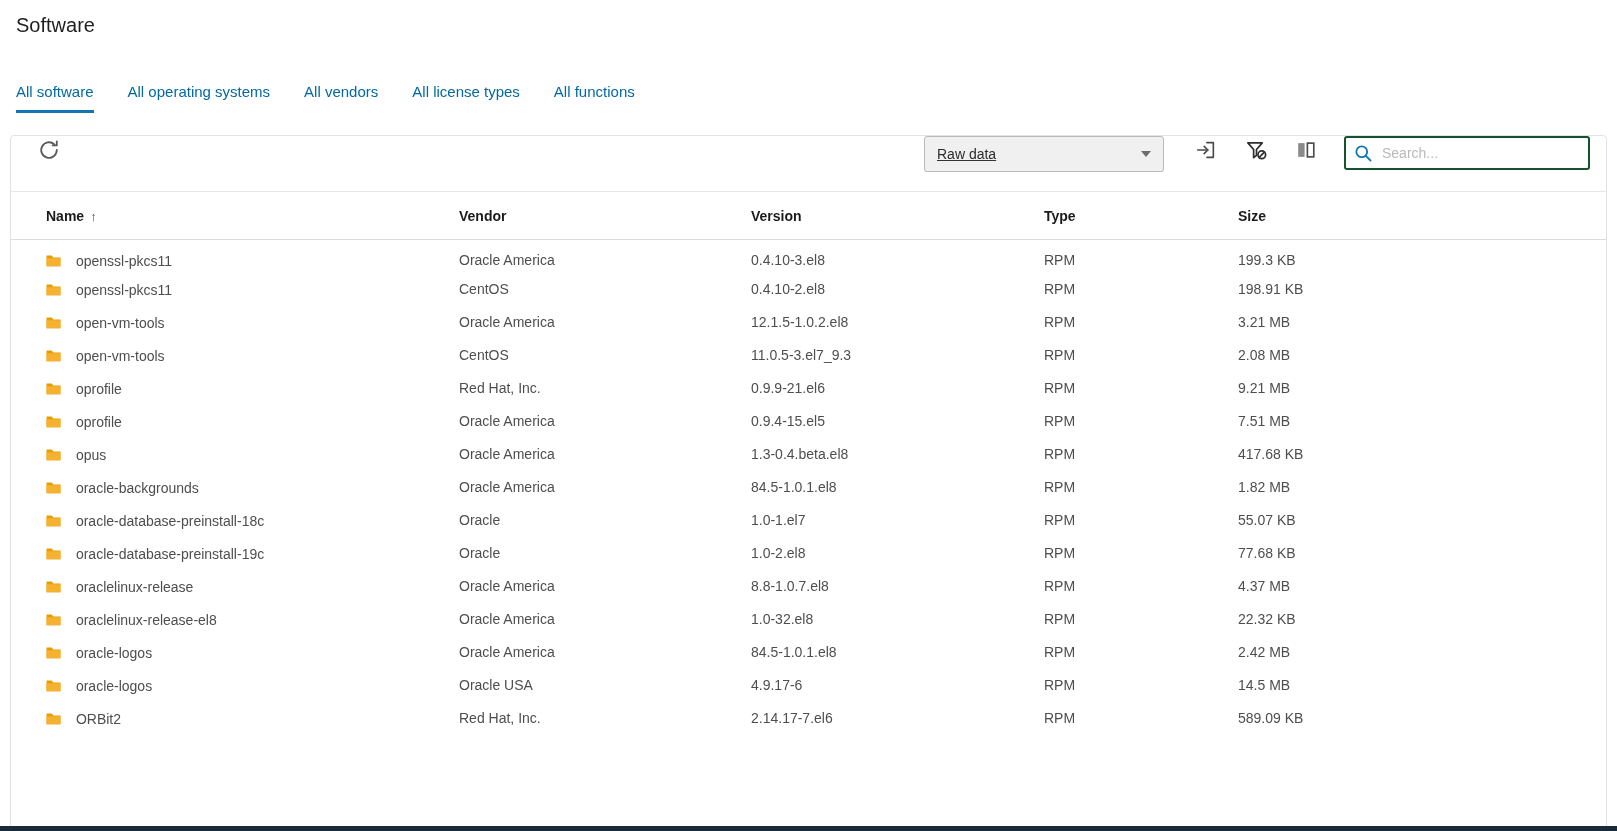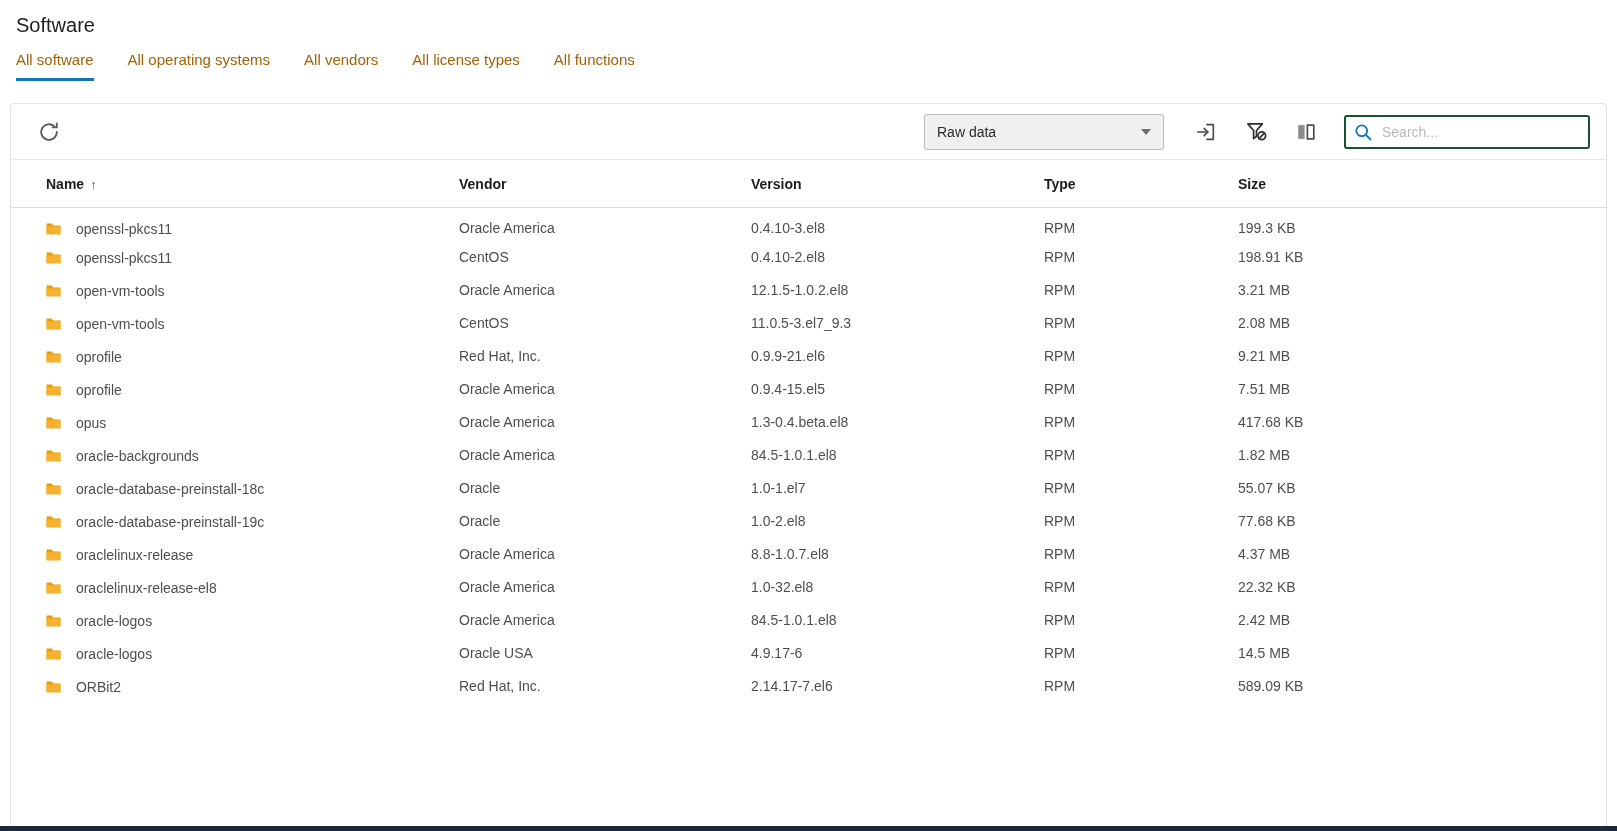--- a/index.html
+++ b/index.html
@@ -22,45 +22,47 @@
   }
 
   
   .tabs {
     display: flex;
     gap: 34px;
     padding: 8px 16px 0 16px;
   }
   .tab {
     font-size: 15px;
-    color: #a16207;
+    color: #0369a1;
     padding: 4px 0 10px 0;
     cursor: pointer;
     border-bottom: 3px solid transparent;
     white-space: nowrap;
+    margin-top: 32px;
   }
   .tab.active { border-bottom-color: #1275b5; }
 
   
   .card {
     margin: 22px 10px 0 10px;
     border: 1px solid #e2e2e2;
     border-radius: 4px;
     background: #fff;
     height: 900px;
     overflow: hidden;
   }
 
   
   .toolbar {
     display: flex;
-    align-items: center;
+    align-items: flex-start;
     height: 56px;
     padding: 0 16px 0 24px;
     border-bottom: 1px solid #e6e6e6;
+    text-decoration: underline;
   }
   .icon-btn {
     background: none; border: none; padding: 0;
     cursor: pointer;
     display: inline-flex; align-items: center; justify-content: center;
     width: 28px; height: 28px;
   }
   .toolbar-spacer { flex: 1; }
 
   .view-select {

